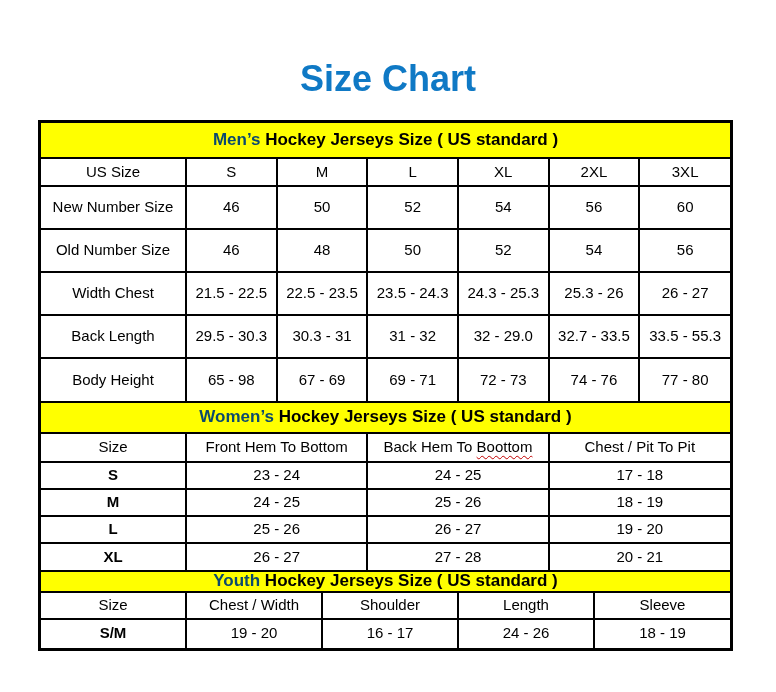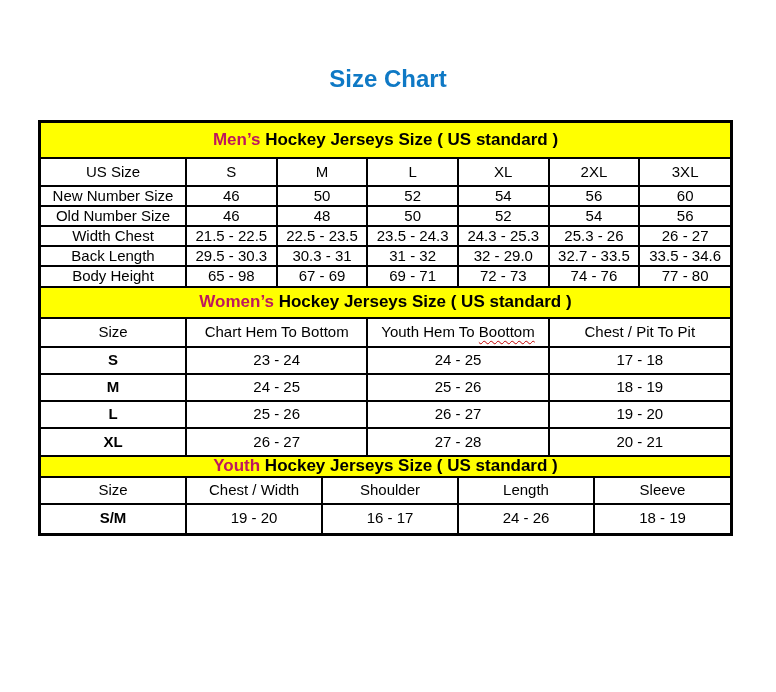--- a/index.html
+++ b/index.html
@@ -8,21 +8,21 @@
     background: #ffffff;
     width: 776px; height: 692px;
     font-family: "Liberation Sans", sans-serif;
     color: #000;
     overflow: hidden;
   }
   .title {
     margin: 62px 0 0 0;
     text-align: center;
     color: #0f79c5;
-    font-size: 24px;
+    font-size: 36px;
     font-weight: bold;
     letter-spacing: 0px;
     line-height: 34px;
   }
   .chart-wrap {
     margin: 24px 0 0 38px;
     width: 695px;
     border: 3px solid #000;
     background: #fff;
   }
@@ -47,32 +47,32 @@
 
   tr.band td {
     background: #ffff00;
     font-weight: bold;
     font-size: 17px;
   }
   tr.head td { font-weight: normal; }
 
   #mens   tr.band td { height: 35px; }
   #mens   tr.head td { height: 28px; }
-  #mens   tr.data td { height: 20px; }
+  #mens   tr.data td { height: 43px; }
   #womens tr.band td { height: 31px; margin-left: 8px; }
   #womens tr.head td { height: 29px; }
   #womens tr.data td { height: 27px; }
   #youth  tr.band td { height: 20px; margin-top: 15px; }
   #youth  tr.head td { height: 27px; }
   #youth  tr.data td { height: 29px; }
 
   #womens tr.data td:first-child,
   #youth  tr.data td:first-child { font-weight: bold; }
 
-  .red { color: #be185d; text-align: right; }
+  .red { color: #0c4a6e; text-align: right; }
   .wavy {
     text-decoration-line: underline;
     text-decoration-style: wavy;
     text-decoration-color: #c00000;
     text-decoration-thickness: 1px;
     text-underline-offset: 3px;
   }
 </style>
 </head>
 <body>
@@ -131,21 +131,21 @@
       <td>25.3 - 26</td>
       <td>26 - 27</td>
     </tr>
     <tr class="data">
       <td>Back Length</td>
       <td>29.5 - 30.3</td>
       <td>30.3 - 31</td>
       <td>31 - 32</td>
       <td>32 - 29.0</td>
       <td>32.7 - 33.5</td>
-      <td>33.5 - 34.6</td>
+      <td>33.5 - 55.3</td>
     </tr>
     <tr class="data">
       <td>Body Height</td>
       <td>65 - 98</td>
       <td>67 - 69</td>
       <td>69 - 71</td>
       <td>72 - 73</td>
       <td>74 - 76</td>
       <td>77 - 80</td>
     </tr>
@@ -158,22 +158,22 @@
         <col>
         <col>
         <col>
       </colgroup>
     <tbody>
         <tr class="band">
       <td colspan="4"><span class="red">Women’s</span><span> Hockey Jerseys Size ( US standard )</span></td>
     </tr>
     <tr class="head">
       <td>Size</td>
-      <td>Chart Hem To Bottom</td>
-      <td><span>Youth Hem To </span><span class="wavy">Boottom</span></td>
+      <td>Front Hem To Bottom</td>
+      <td><span>Back Hem To </span><span class="wavy">Boottom</span></td>
       <td>Chest / Pit To Pit</td>
     </tr>
     <tr class="data">
       <td>S</td>
       <td>23 - 24</td>
       <td>24 - 25</td>
       <td>17 - 18</td>
     </tr>
     <tr class="data">
       <td>M</td>

